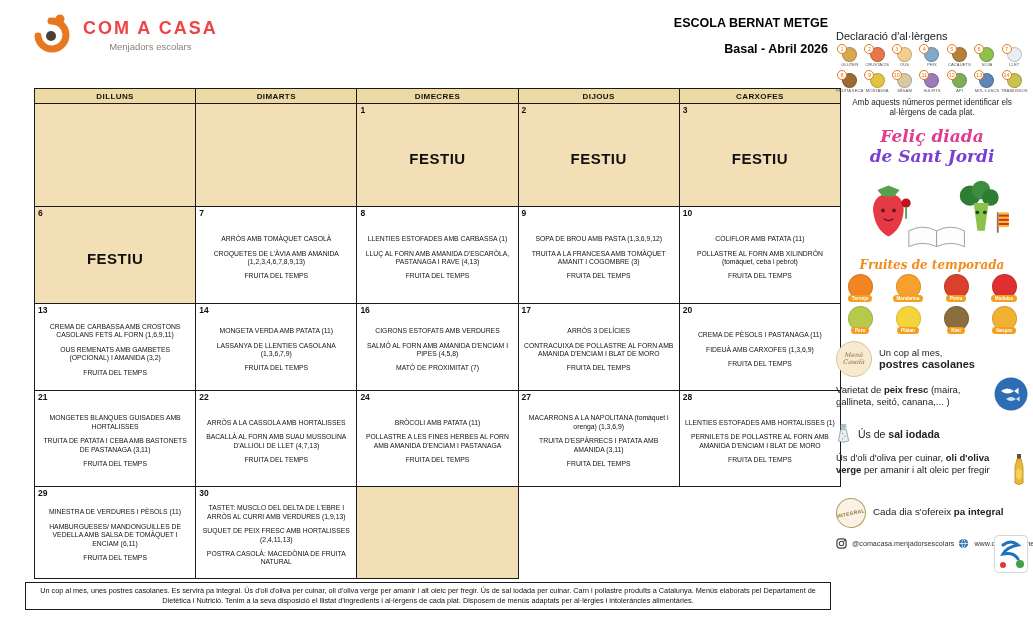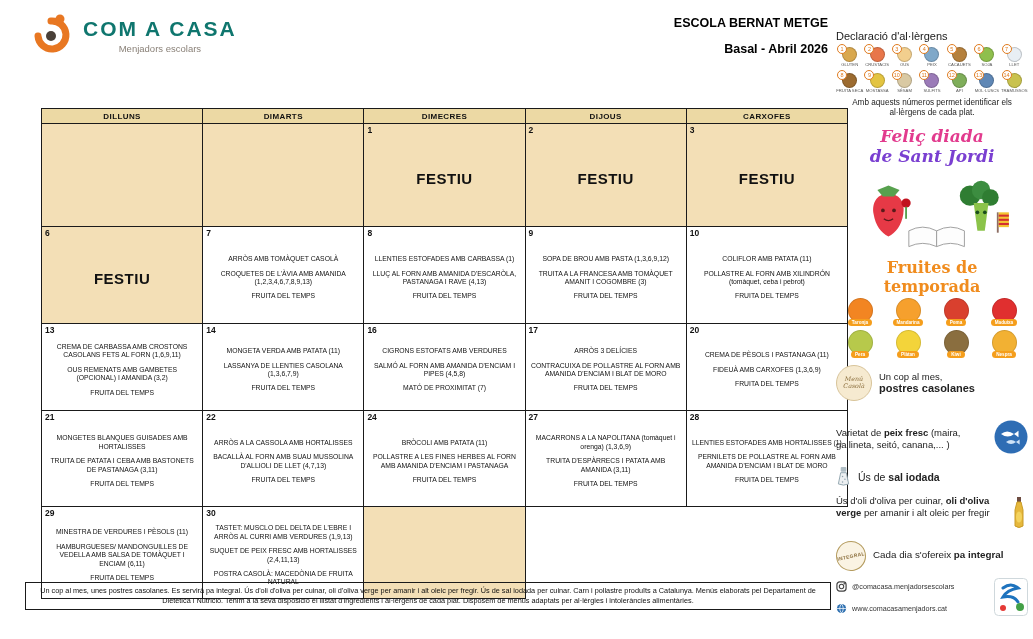--- a/index.html
+++ b/index.html
@@ -2,31 +2,31 @@
 <html><head>
 <meta charset="utf-8">
 <style>
   html,body{margin:0;padding:0;background:#fff;}
   .page{position:relative;width:1033px;height:639px;background:#fff;overflow:hidden;
         font-family:"Liberation Sans",sans-serif;color:#111;}
 
   
   .logo{position:absolute;left:28px;top:12px;display:flex;align-items:center;gap:9px;}
   .logo-texts{display:flex;flex-direction:column;align-items:center;}
-  .logo-title{font-size:21px;font-weight:bold;color:#0f766e;letter-spacing:2px;}
+  .logo-title{font-size:18px;font-weight:bold;color:#ef4444;letter-spacing:2px;}
   .logo-sub{font-size:9.5px;color:#8a8178;margin-top:2px;}
   .school-info{position:absolute;right:205px;top:16px;text-align:right;font-weight:bold;
                font-size:12.5px;color:#000;}
   .school-name{margin-bottom:12px;}
 
   
-  #calendar-grid{position:absolute;left:41px;top:88px;width:806px;display:grid;
+  #calendar-grid{position:absolute;left:34px;top:88px;width:806px;display:grid;
     grid-template-columns:repeat(5,1fr);
     grid-template-rows:15px 103px 97px 87px 96px 92px;
-    border-top:1px solid #1a1a1a;border-left:1px solid #1a1a1a;margin-top:20px;}
+    border-top:1px solid #1a1a1a;border-left:1px solid #1a1a1a;}
   #calendar-grid>div{border-right:1px solid #1a1a1a;border-bottom:1px solid #1a1a1a;box-sizing:border-box;}
   .cal-h{background:#ecd9a4;font-weight:bold;font-size:8px;display:flex;align-items:center;
          justify-content:center;letter-spacing:.4px;}
   .cell{position:relative;background:#fff;display:flex;flex-direction:column;align-items:center;
         justify-content:center;gap:6px;padding:10px 4px 4px;}
   .cell.festiu,.cell.empty{background:#f3dfb6;}
   .daynum{position:absolute;top:1px;left:3px;font-size:8.5px;font-weight:bold;color:#111;}
   .festiu-label{font-size:15px;font-weight:bold;letter-spacing:.5px;color:#111;}
   .dish{font-size:6.8px;line-height:1.25;text-align:center;color:#111;max-width:150px;}
 
@@ -42,45 +42,45 @@
   .anum{position:absolute;left:1px;top:-1px;width:8px;height:8px;border-radius:50%;
         border:1px solid #e07b1f;color:#e07b1f;font-size:5.5px;line-height:8px;text-align:center;background:#fff;}
   .aicon{width:13px;height:13px;border-radius:50%;border:1px solid rgba(0,0,0,.18);}
   .albl{font-size:4.2px;color:#555;text-align:center;margin-top:1px;line-height:1.1;}
   .allerg-note{font-size:8.2px;text-align:center;margin-top:5px;line-height:1.25;color:#222;}
   .sj1{font-family:"DejaVu Serif",serif;font-style:italic;font-weight:bold;color:#e23b8e;
        font-size:17px;text-align:center;margin-top:7px;}
   .sj2{font-family:"DejaVu Serif",serif;font-style:italic;font-weight:bold;color:#7a3fd1;
        font-size:17px;text-align:center;}
   .sj-illus{display:block;margin:0 auto;}
-  .fruits-title{font-family:"DejaVu Serif",serif;font-weight:bold;color:#f08c1e;
-       font-size:16px;text-align:center;margin-top:4px;}
+  .fruits-title{font-family:"DejaVu Serif",serif;font-style:italic;font-weight:bold;color:#f08c1e;
+       font-size:12px;text-align:center;margin-top:4px;}
   #fruit-grid{display:grid;grid-template-columns:repeat(4,1fr);row-gap:4px;margin-top:2px;}
   .fruit{display:flex;flex-direction:column;align-items:center;}
   .ficon{width:23px;height:23px;border-radius:50%;border:1px solid rgba(0,0,0,.12);}
   .flbl{font-size:4.6px;color:#fff;background:#f59e1c;border-radius:6px;padding:1px 4px;
         margin-top:-4px;position:relative;font-weight:bold;}
   .monthly{display:flex;align-items:center;gap:7px;margin-top:7px;}
   .badge-circle{flex:none;width:34px;height:34px;border-radius:50%;background:#f6ead0;border:1px solid #d8c49a;
         display:flex;align-items:center;justify-content:center;text-align:center;
         font-family:"DejaVu Serif",serif;font-style:italic;font-size:6.3px;color:#8a6d3b;line-height:1.1;}
   .monthly-l1{font-size:9.5px;}
   .monthly-l2{font-size:11px;font-weight:bold;}
-  .fish-row{display:flex;align-items:center;gap:7px;margin-top:19px;}
+  .fish-row{display:flex;align-items:center;gap:7px;margin-top:0;}
   .fish-text{font-size:9.5px;line-height:1.25;flex:1;}
   .salt-row{display:flex;align-items:center;gap:7px;margin-top:7px;}
   .salt-text{font-size:10.5px;}
   .oil-row{display:flex;align-items:flex-start;gap:7px;margin-top:5px;}
   .oil-text{font-size:9.5px;line-height:1.3;flex:1;}
   .bread-row{display:flex;align-items:center;gap:7px;margin-top:6px;}
   .stamp{flex:none;width:28px;height:28px;border-radius:50%;border:1.6px solid #b49b5e;background:#faf3e3;
         color:#8a6d3b;display:flex;align-items:center;justify-content:center;font-size:4.8px;
         font-weight:bold;letter-spacing:.4px;transform:rotate(-12deg);}
   .bread-text{font-size:9.8px;line-height:1.3;}
-  .social{position:relative;margin-top:7px;padding-right:42px;display:flex;flex-direction:column;gap:4px;}
+  .social{position:relative;margin-top:7px;padding-right:42px;display:flex;flex-direction:row;gap:4px;}
   .social-row{display:flex;align-items:center;gap:5px;}
   .social-text{font-size:7.2px;color:#333;}
   .partner-logo{position:absolute;right:0;top:0;}
 </style>
 </head>
 <body>
 
 <div class="page">
 
   <div class="logo">

